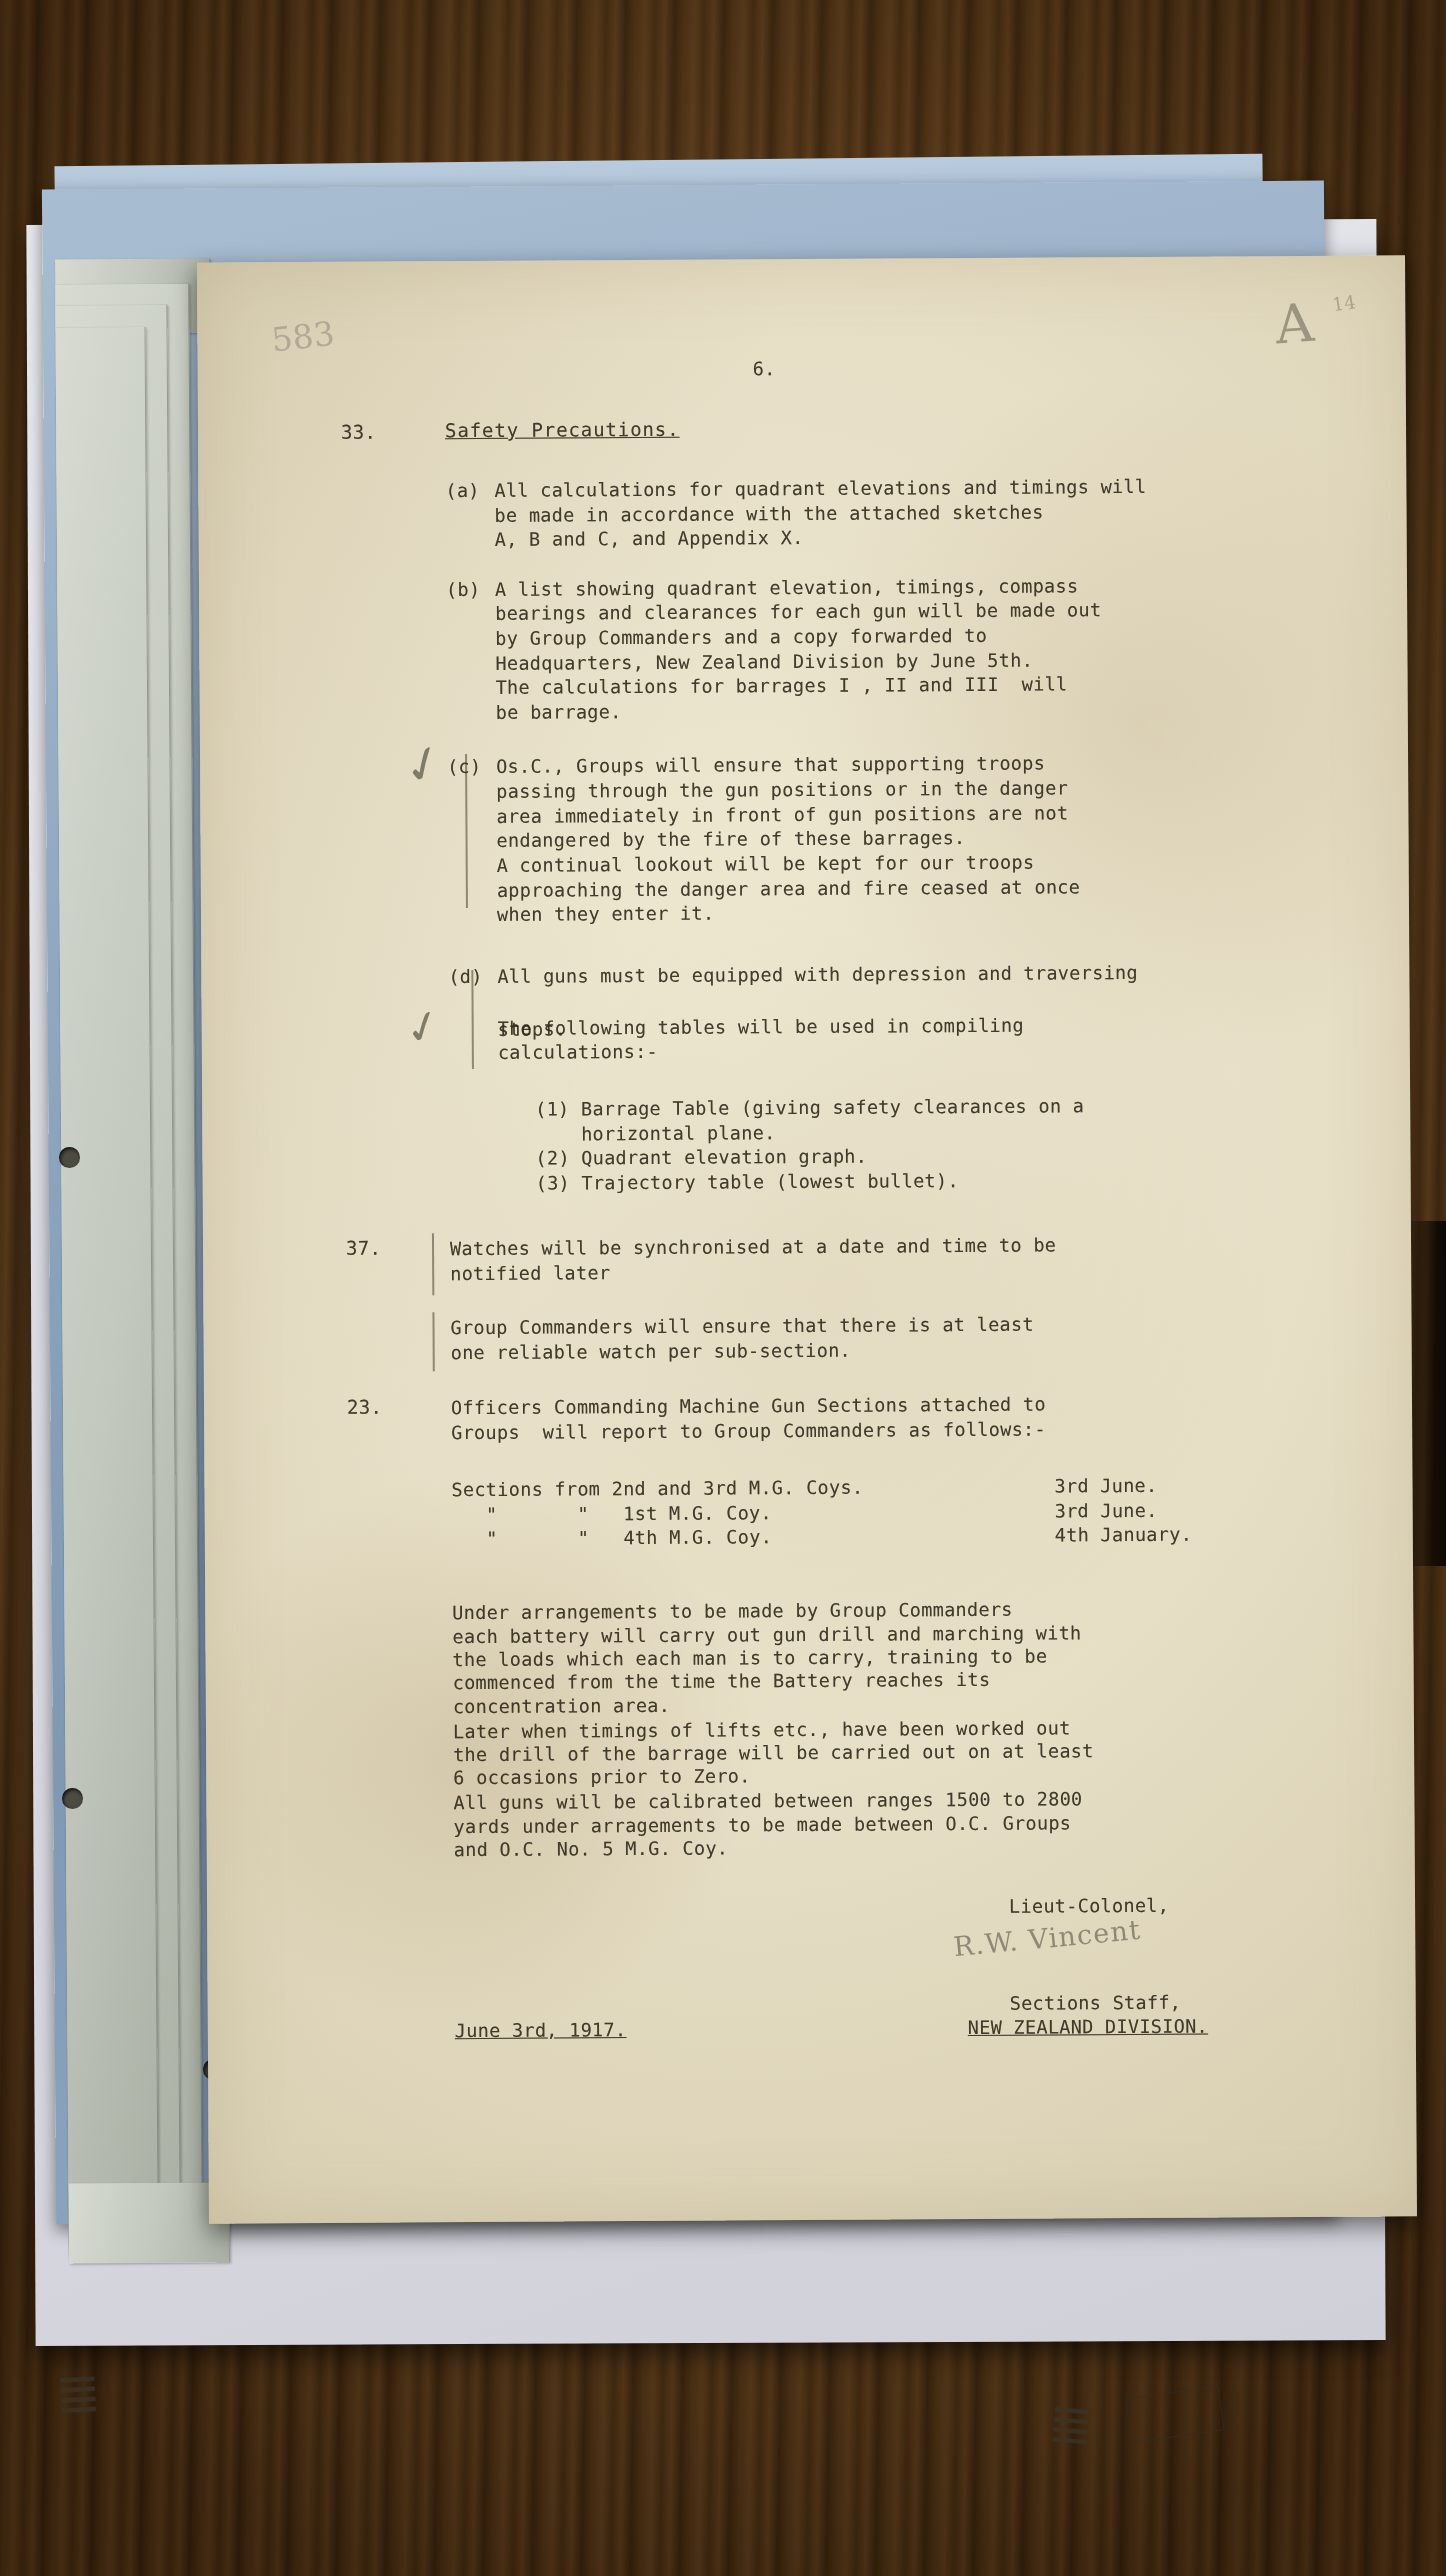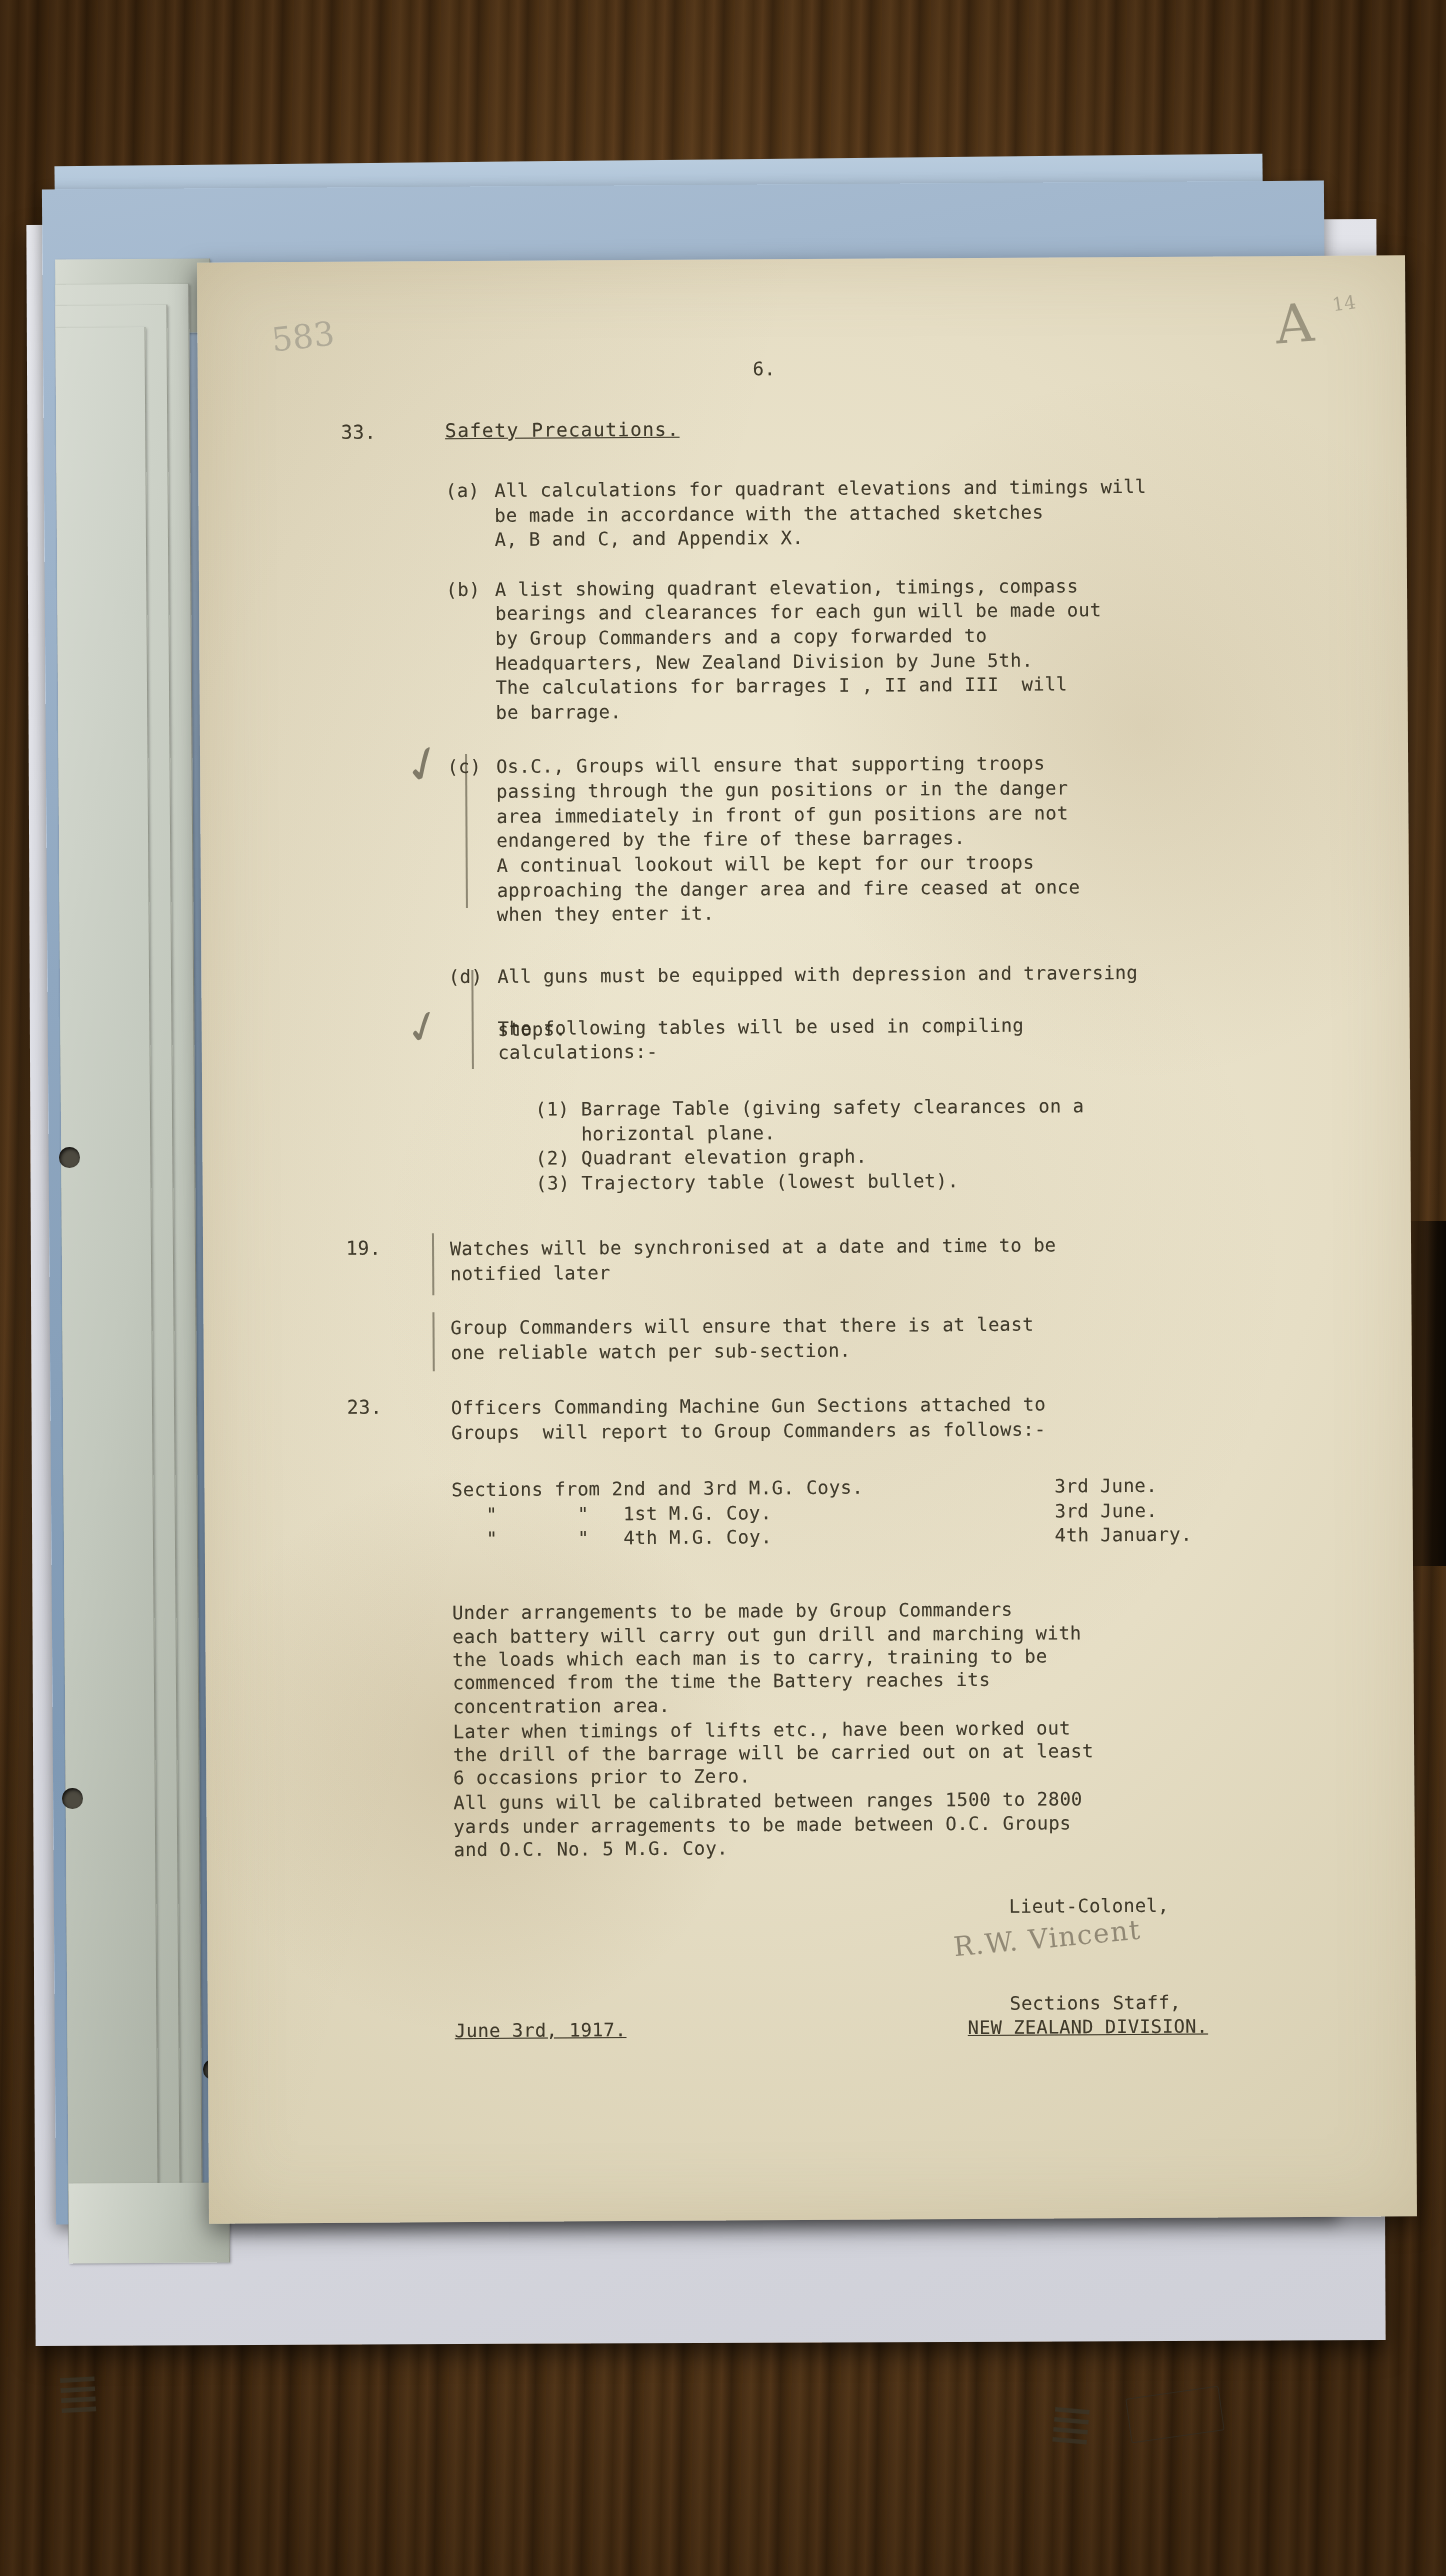--- a/index.html
+++ b/index.html
@@ -323,21 +323,21 @@
     <div class="tw body-col" style="left:296px; top:779px;">calculations:-</div>
 
     <div class="tick" style="left:203px; top:740px; font-size:44px; transform:rotate(-18deg);">✓</div>
     <div class="vline" style="left:270px; top:709px; height:99px;"></div>
 
     <div class="tw body-col" style="left:333px; top:836px;">(1) Barrage Table (giving safety clearances on a</div>
     <div class="tw body-col" style="left:333px; top:861px;">    horizontal plane.</div>
     <div class="tw body-col" style="left:333px; top:885px;">(2) Quadrant elevation graph.</div>
     <div class="tw body-col" style="left:333px; top:910px;">(3) Trajectory table (lowest bullet).</div>
 
-    <div class="tw num-col" style="left:143px; top:975px;">19.</div>
+    <div class="tw num-col" style="left:143px; top:975px;">37.</div>
     <div class="tw body-col" style="left:247px; top:975px;">Watches will be synchronised at a date and time to be</div>
     <div class="tw body-col" style="left:247px; top:1000px;">notified later</div>
     <div class="tw body-col" style="left:247px; top:1054px;">Group Commanders will ensure that there is at least</div>
     <div class="tw body-col" style="left:247px; top:1079px;">one reliable watch per sub-section.</div>
 
     <div class="vline" style="left:229px; top:972px; height:62px;"></div>
     <div class="vline" style="left:229px; top:1051px; height:59px;"></div>
 
     <div class="tw num-col" style="left:143px; top:1134px;">23.</div>
     <div class="tw body-col" style="left:247px; top:1134px;">Officers Commanding Machine Gun Sections attached to</div>

